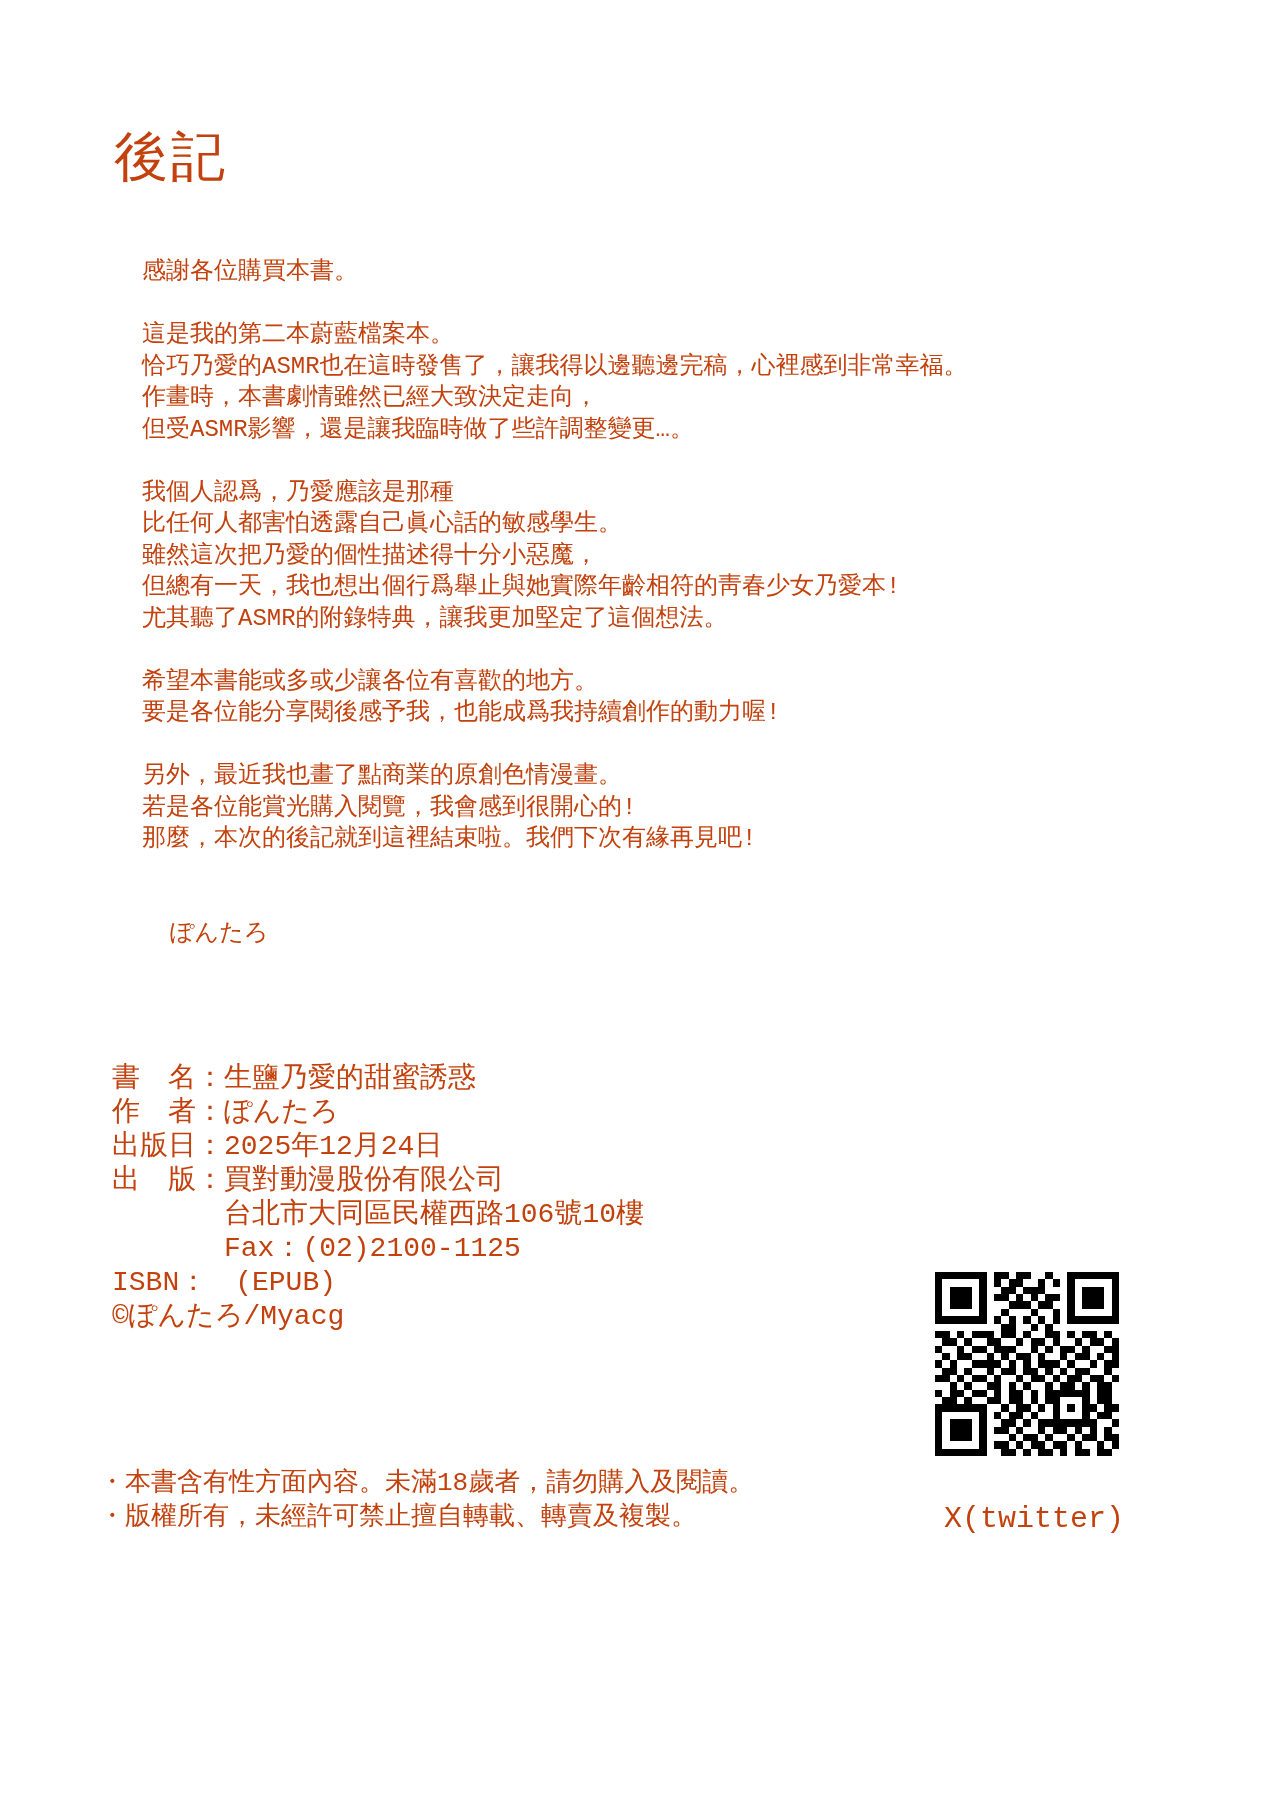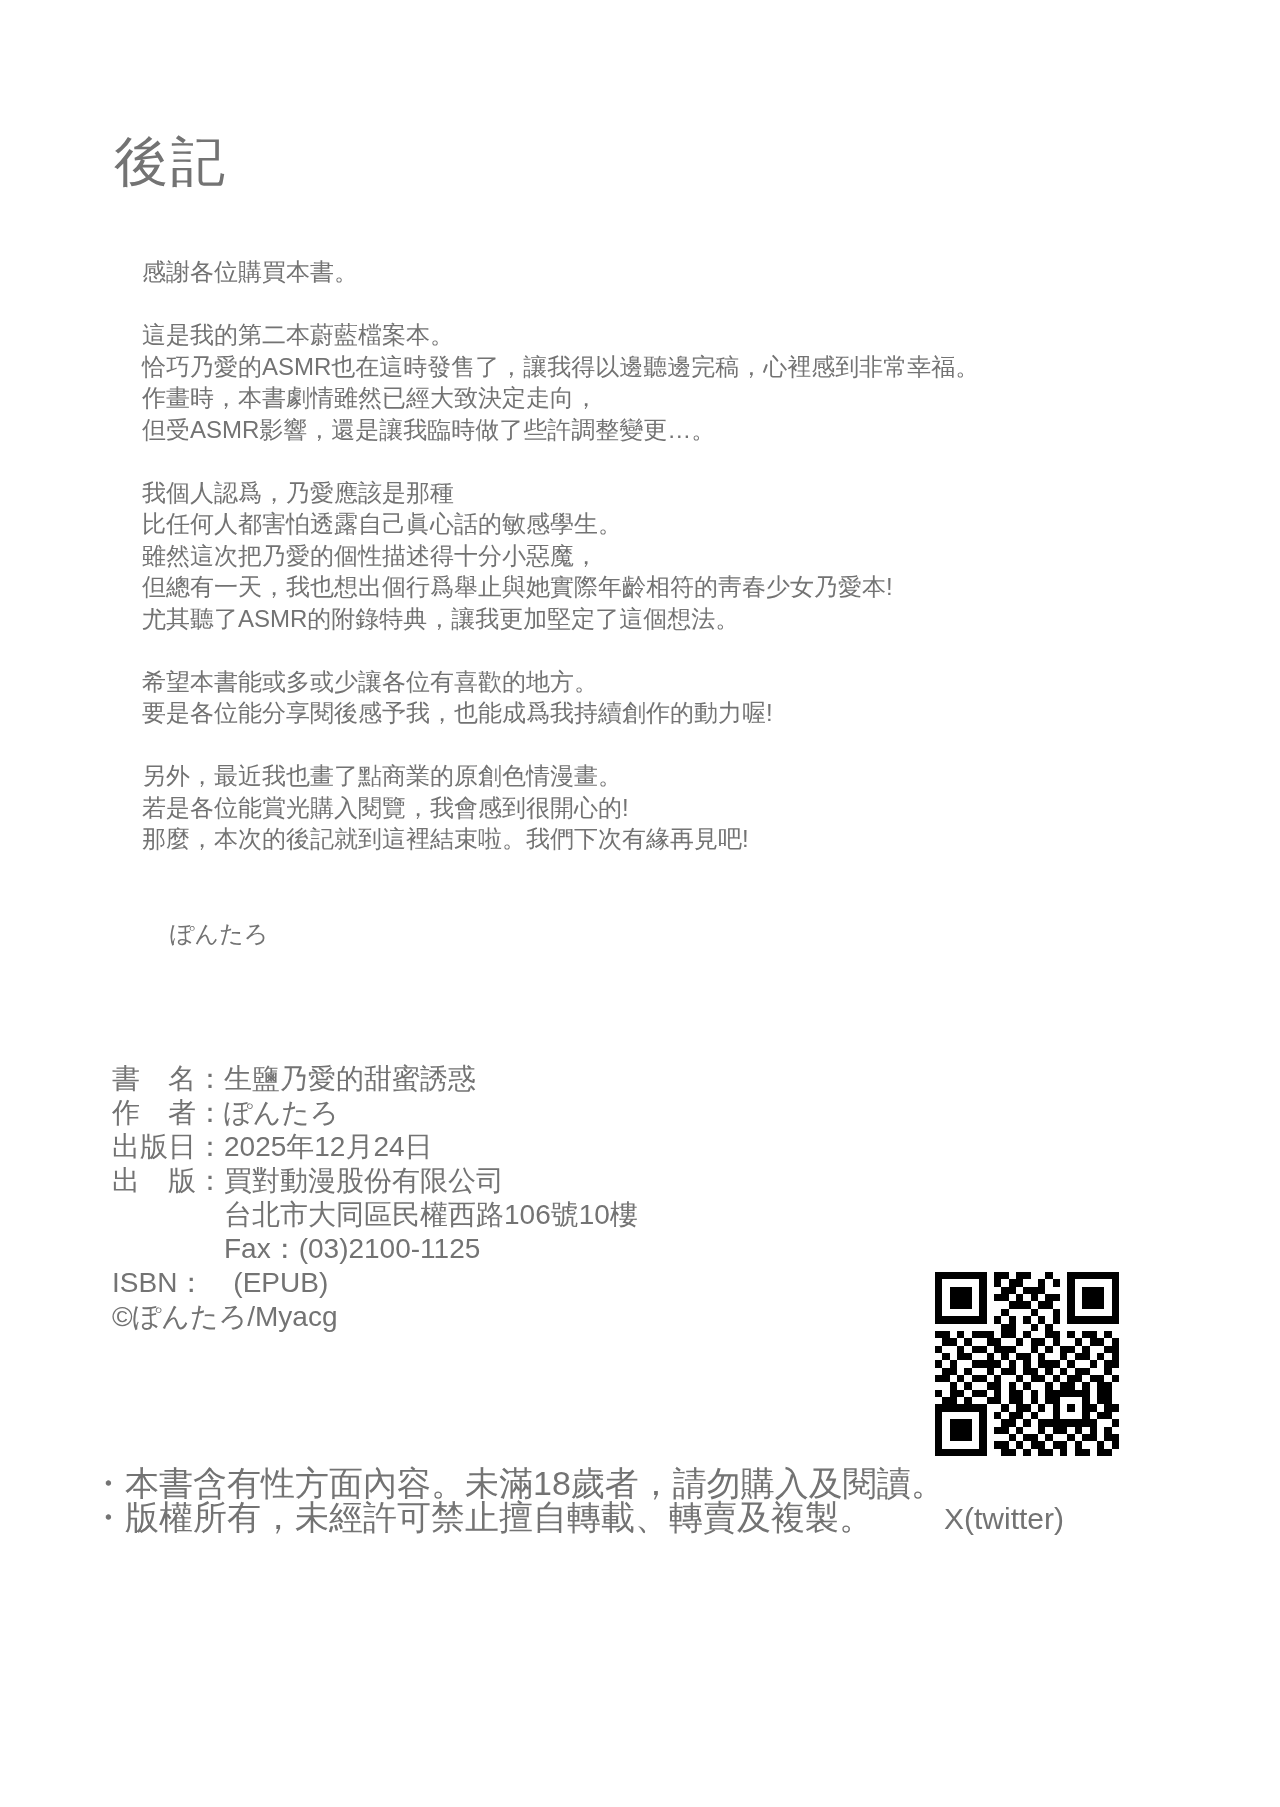--- a/index.html
+++ b/index.html
@@ -6,22 +6,22 @@
     margin: 0;
     padding: 0;
     background: #ffffff;
   }
   .page {
     position: relative;
     width: 1280px;
     height: 1807px;
     background: #ffffff;
     overflow: hidden;
-    font-family: Liberation Sans, sans-serif;
-    color: #737373;
+    font-family: Liberation Mono, monospace;
+    color: #c2410c;
   }
   .title {
     position: absolute;
     left: 114px;
     top: 94px;
     font-size: 54px;
     line-height: 1.15;
     font-weight: 500;
     letter-spacing: 3px;
     white-space: nowrap;
@@ -68,23 +68,23 @@
   .qr-label {
     position: absolute;
     left: 944px;
     top: 1501px;
     font-size: 30px;
     line-height: 1.2;
     white-space: nowrap;
   }
   .notices {
     position: absolute;
-    left: 91px;
+    left: 99px;
     top: 1466px;
-    font-size: 34px;
+    font-size: 26px;
     line-height: 34px;
     font-weight: 400;
   }
   .notices .notice { white-space: nowrap; }
 </style>
 </head>
 <body>
 
 <div class="page">
 
@@ -108,21 +108,21 @@
 那麼，本次的後記就到這裡結束啦。我們下次有緣再見吧!</p>
     <p class="para signature">ぽんたろ</p>
   </div>
 
   <div class="colophon">
     <div class="line">書　名：生鹽乃愛的甜蜜誘惑</div>
     <div class="line">作　者：ぽんたろ</div>
     <div class="line">出版日：2025年12月24日</div>
     <div class="line">出　版：買對動漫股份有限公司</div>
     <div class="line">　　　　台北市大同區民權西路106號10樓</div>
-    <div class="line">　　　　Fax：(03)2100-1125</div>
+    <div class="line">　　　　Fax：(02)2100-1125</div>
     <div class="line">ISBN：　(EPUB)</div>
     <div class="line">©ぽんたろ/Myacg</div>
   </div>
 
   <div class="qr" style="grid-template-columns: repeat(25, 1fr); grid-template-rows: repeat(25, 1fr);">
       <div class="qm"></div>
       <div class="qm"></div>
       <div class="qm"></div>
       <div class="qm"></div>
       <div class="qm"></div>

